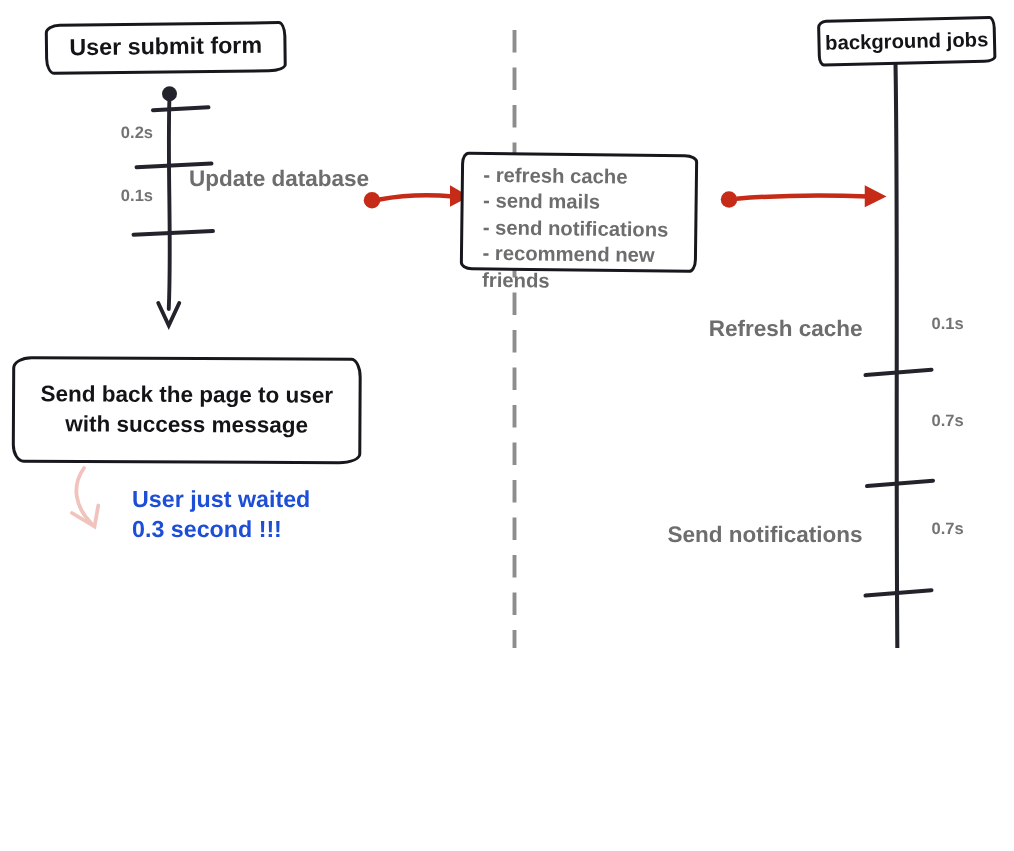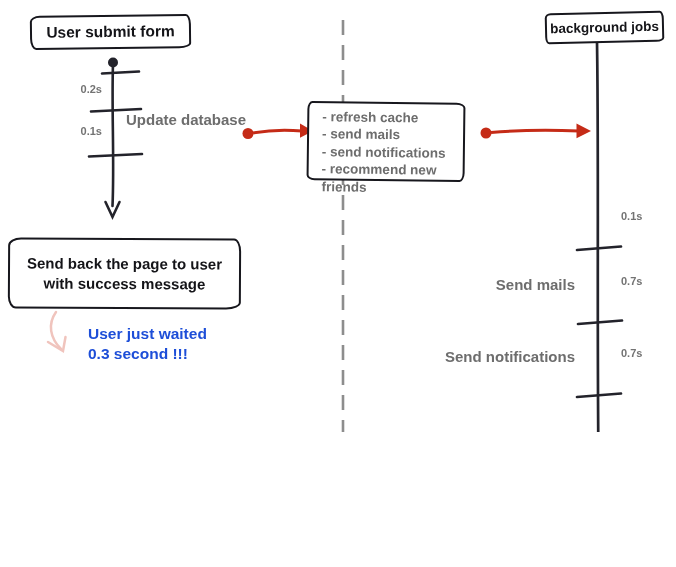--- a/index.html
+++ b/index.html
@@ -93,23 +93,23 @@
 with success message</span>
   </div>
 
   <div class="abs dur dur-left" style="left:36px;top:83px;">0.2s</div>
   <div class="abs glabel" style="left:126px;top:74px;margin-top:37px;">Update database</div>
   <div class="abs dur dur-left" style="left:36px;top:125px;">0.1s</div>
 
   <div class="abs note">User just waited
 0.3 second !!!</div>
 
+  <div class="abs glabel job-label" style="top:210px;">Refresh cache</div>
   <div class="abs dur job-dur" style="top:210px;">0.1s</div>
 
-  <div class="abs glabel job-label" style="top:275px;">Send mails</div>
   <div class="abs dur job-dur" style="top:275px;">0.7s</div>
 
   <div class="abs glabel job-label" style="top:347px;">Send notifications</div>
   <div class="abs dur job-dur" style="top:347px;">0.7s</div>
 
   <div class="abs dur job-dur" style="top:442px;font-family:Liberation Serif, serif;">2s</div>
 
 </div>
 
 </body></html>

